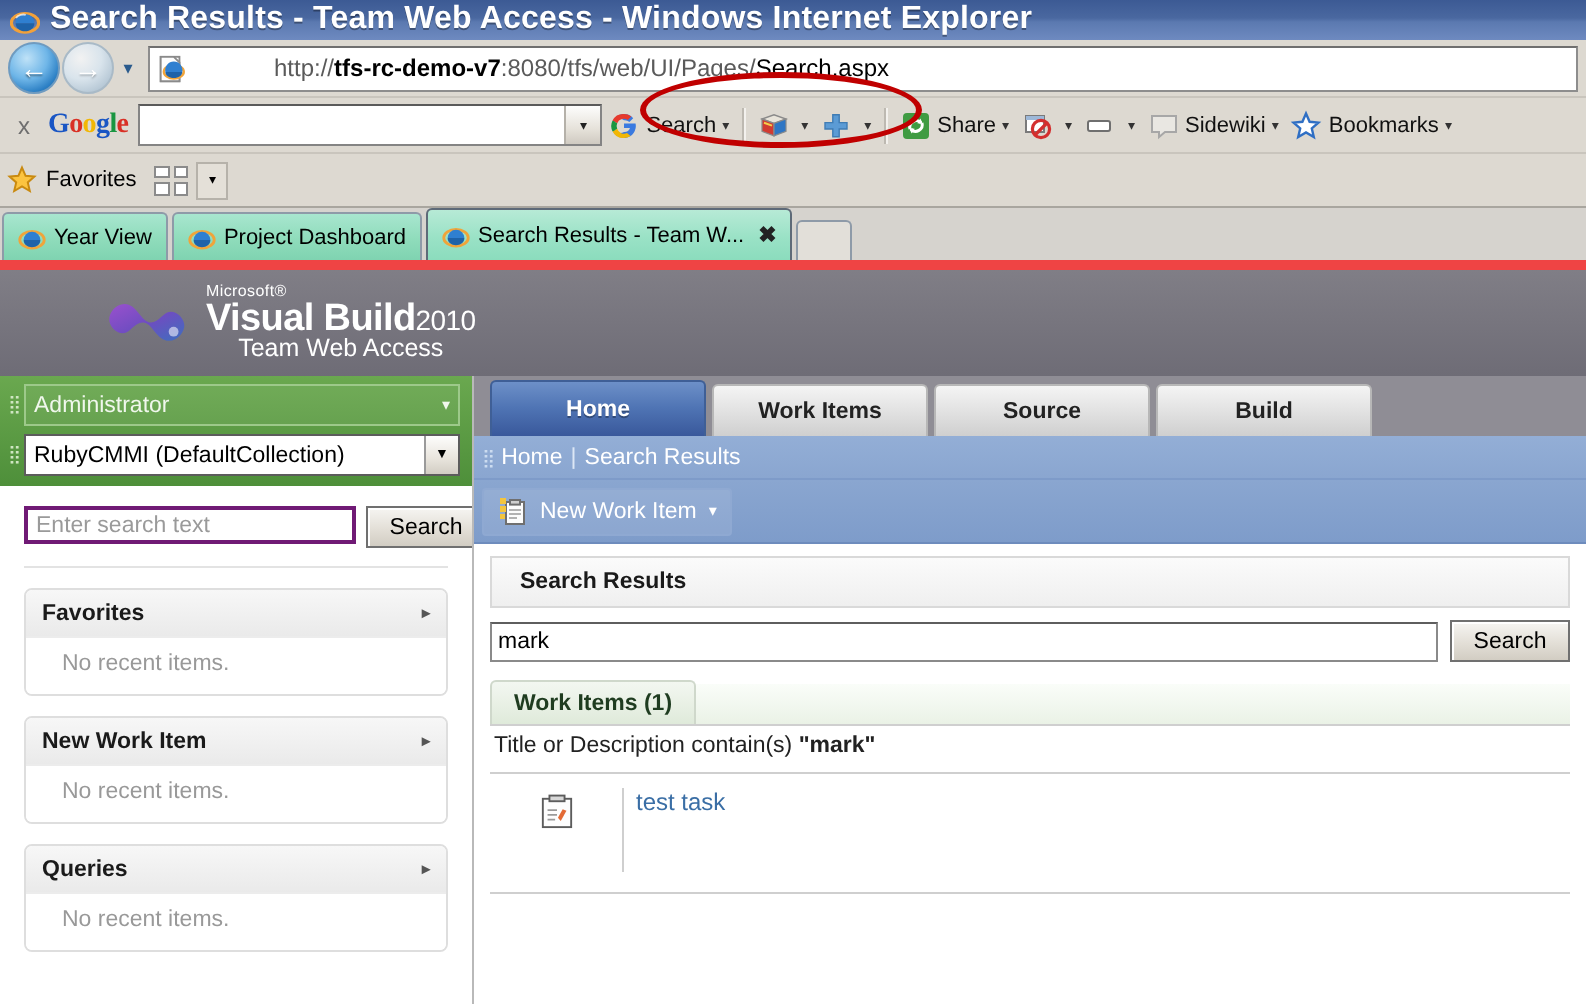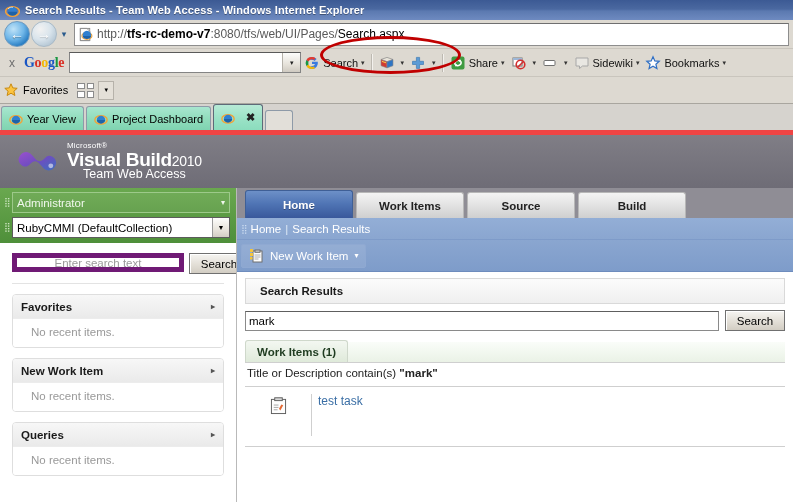--- a/index.html
+++ b/index.html
@@ -12,21 +12,21 @@
   }
   #app{position:relative;width:793px;height:502px;overflow:hidden;}
 
   
   .titlebar{
     height:20px;
     background:linear-gradient(to bottom,#3c5a94 0%,#4a68a0 45%,#5b79b0 55%,#6e8ac0 100%);
     display:flex;align-items:center;padding-left:5px;color:#fff;
   }
   .titlebar .ie-ico{width:15px;height:15px;margin-right:5px;flex:none;}
-  .title-text{font-weight:bold;font-size:11px;letter-spacing:.1px;text-shadow:0 1px 0 rgba(0,0,0,.35);white-space:nowrap;}
+  .title-text{font-weight:bold;font-size:16px;letter-spacing:.1px;text-shadow:0 1px 0 rgba(0,0,0,.35);white-space:nowrap;}
 
   
   .addrrow{
     height:28px;background:#ddd9d1;display:flex;align-items:center;padding:0 4px;
     border-bottom:1px solid #c9c5bd;position:relative;
   }
   .navbtn{width:24px;height:24px;border-radius:50%;flex:none;position:relative;}
   .navbtn.back{
     background:radial-gradient(circle at 35% 30%, #bfe2f7 0%, #6fb6e8 45%, #2b7fc4 75%, #1a5f9e 100%);
     border:1px solid #6f9bc0;margin-right:1px;
@@ -36,21 +36,21 @@
     border:1px solid #a9bac7;
   }
   .navbtn .arrow{
     position:absolute;left:0;top:0;right:0;bottom:0;display:flex;align-items:center;justify-content:center;
     font-size:14px;color:#fff;font-weight:bold;text-shadow:0 1px 1px rgba(0,0,0,.45);line-height:1;
   }
   .navbtn.fwd .arrow{color:#ffffff;text-shadow:0 1px 1px rgba(0,0,0,.25);}
   .histdrop{width:14px;text-align:center;color:#2a5b8d;font-size:9px;flex:none;}
   .urlbox{
     flex:1;height:21px;background:#fff;border:1px solid #8d8d8d;border-top-color:#6f6f6f;
-    display:flex;align-items:center;padding:0 3px;margin-left:3px;overflow:hidden;
+    display:flex;align-items:center;padding:0 3px;margin-left:3px;overflow:hidden;gap:40px;
   }
   .urlbox .favicon{width:15px;height:15px;margin-right:4px;flex:none;}
   .urltext{font-size:12px;color:#5a5a5a;white-space:nowrap;}
   .urltext b{color:#000;font-weight:bold;}
   .urltext .seg{color:#000;}
   .ellipse-anno{
     position:absolute;border:3px solid #c00000;border-radius:50%;
     pointer-events:none;
   }
 
@@ -104,21 +104,21 @@
     width:26px;height:19px;border:1px solid #8e9aa8;border-bottom:none;border-radius:3px 3px 0 0;
     background:#e2dfd9;margin-right:2px;
   }
 
   
   .page{position:relative;height:calc(502px - 20px - 28px - 27px - 26px - 26px);background:#fff;overflow:hidden;}
   .vs-header{
     height:53px;background:linear-gradient(to bottom,#807e86 0%,#6e6c76 100%);
     display:flex;align-items:center;position:relative;
   }
-  .vs-logo-wrap{display:flex;align-items:center;padding-left:14px;}
+  .vs-logo-wrap{display:flex;align-items:center;padding-left:14px;margin-left:36px;}
   .vs-infinity{width:46px;height:30px;margin-right:7px;}
   .vs-text{color:#fff;line-height:1.02;}
   .vs-ms{font-size:8px;letter-spacing:.2px;}
   .vs-main{font-size:19px;font-weight:bold;letter-spacing:-.3px;}
   .vs-main .yr{font-size:14px;font-weight:normal;}
   .vs-sub{font-size:12.5px;text-align:center;margin-top:-1px;}
 
   .mid{display:flex;height:calc(100% - 53px);}
   .sidebar{width:236px;flex:none;background:#fff;display:flex;flex-direction:column;border-right:1px solid #b9b9b9;}
   .side-green{background:linear-gradient(to bottom,#6aa84f 0%,#4e8f3a 100%);padding:4px 0 5px 0;}
@@ -135,22 +135,22 @@
   }
   .proj-sel .pv{flex:1;display:flex;align-items:center;padding:0 4px;font-size:11.5px;color:#000;}
   .proj-sel .pd{
     width:16px;border-left:1px solid #9a9a9a;
     background:linear-gradient(to bottom,#fdfdfc,#e8e4dc 60%,#d2cdc4);
     display:flex;align-items:center;justify-content:center;font-size:7px;
   }
   .side-body{flex:1;background:#fff;padding:10px 12px 0 12px;overflow:hidden;}
   .side-search{display:flex;gap:5px;margin-bottom:9px;}
   .side-search input{
-    flex:1;height:19px;border:5px solid #701a75;font-size:11.5px;padding:0 4px;color:#000;
-    font-family:"Liberation Sans",sans-serif;box-sizing:border-box;text-align:center;
+    flex:1;height:19px;border:2px solid #701a75;font-size:11.5px;padding:0 4px;color:#000;
+    font-family:"Liberation Sans",sans-serif;box-sizing:border-box;
   }
   .side-search input::placeholder{color:#9a9a9a;}
   .btn-classic{
     height:21px;min-width:60px;padding:0 10px;font-size:11.5px;color:#000;
     border:1px solid #707070;background:linear-gradient(to bottom,#f6f5f2,#e3dfd7 55%,#d2cdc3);
     box-shadow:inset 1px 1px 0 #fff;font-family:"Liberation Sans",sans-serif;cursor:default;
   }
   .side-hr{border-top:1px solid #e3e3e3;margin:0 0 10px 0;}
   .panel{border:1px solid #dedede;border-radius:4px;margin-bottom:10px;background:#fff;overflow:hidden;}
   .panel-hd{
@@ -367,20 +367,21 @@
         <path d="M3.2 9.2h9.6c0 2.5-2.2 4.1-4.8 4.1s-4.8-1.6-4.8-4.1z" fill="#1e62a8"></path>
       </svg>
       <span>Project Dashboard</span>
     </div>
     <div class="tab active">
       <svg class="tico" viewBox="0 0 16 16">
         <ellipse cx="8" cy="9" rx="7" ry="4.8" fill="none" stroke="#f0a43a" stroke-width="1.6"></ellipse>
         <path d="M3.2 9.2a4.8 4.8 0 1 1 9.6 0z" fill="#2f7fd0"></path>
         <path d="M3.2 9.2h9.6c0 2.5-2.2 4.1-4.8 4.1s-4.8-1.6-4.8-4.1z" fill="#1e62a8"></path>
       </svg>
+      <span>Search Results - Team W...</span>
       <span class="tabx">✖</span>
     </div>
     <div class="newtab"></div>
   </div>
 
   <div class="page">
 
     <div class="vs-header">
       <div class="vs-logo-wrap">
         <svg class="vs-infinity" viewBox="0 0 60 38">

